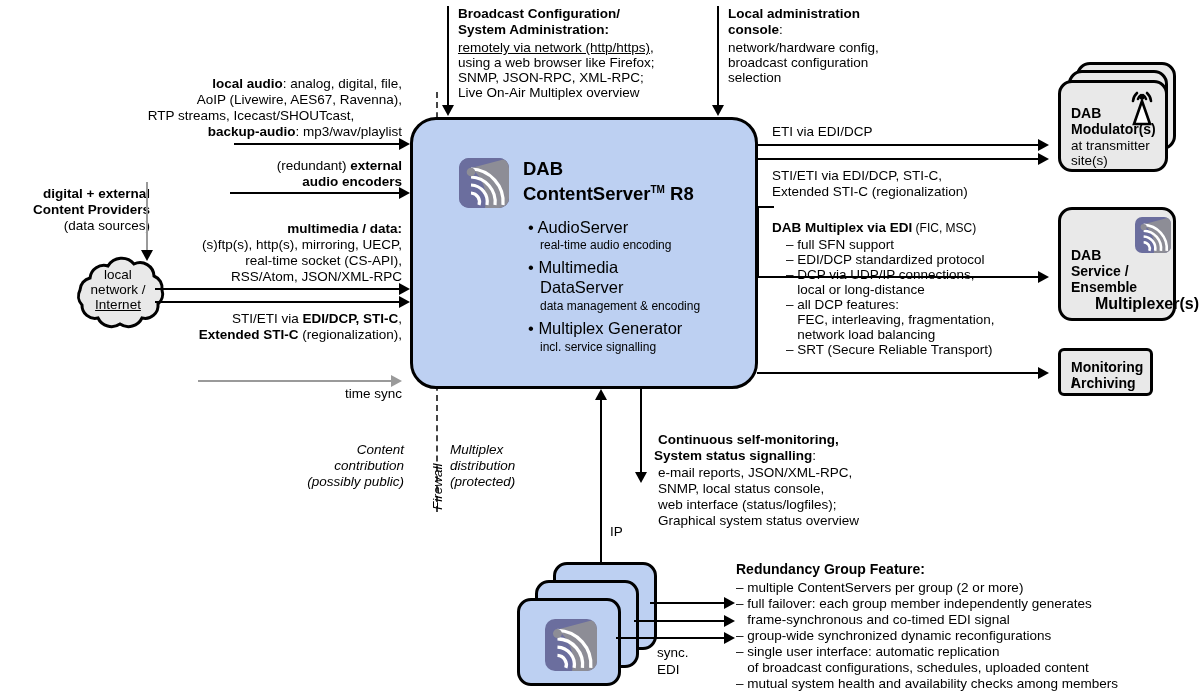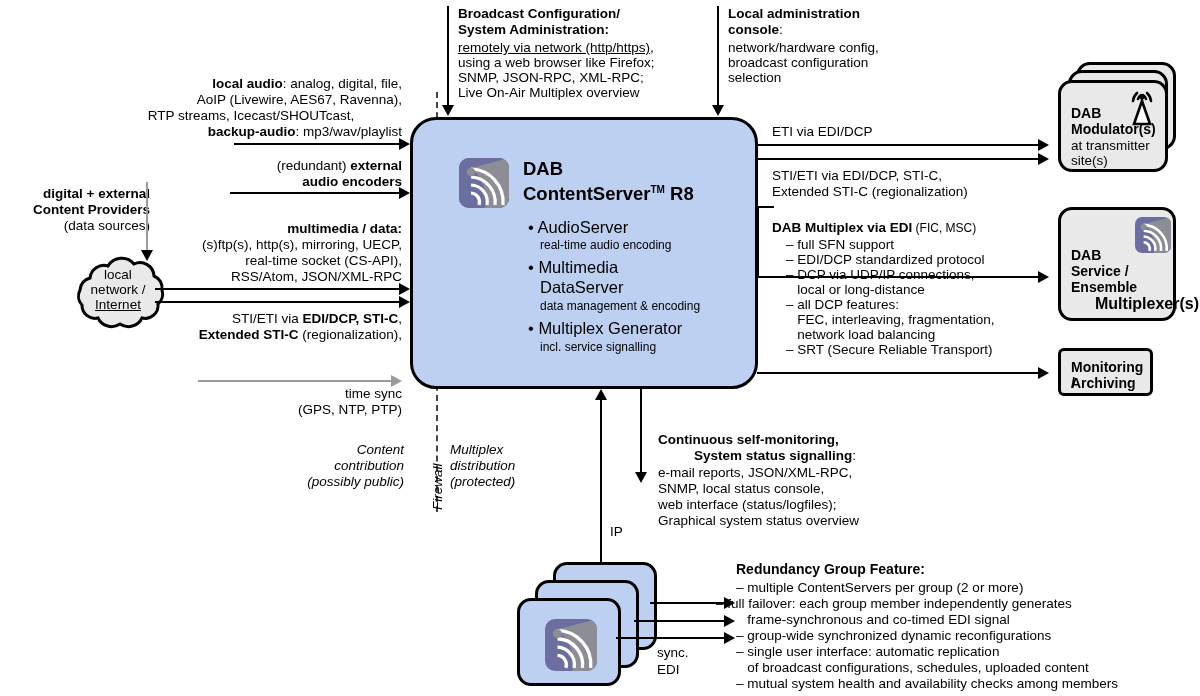--- a/index.html
+++ b/index.html
@@ -140,21 +140,20 @@
   <div class="ahr" style="left:399px;top:283px;"></div>
 
   <div class="ln hline" style="left:155px;top:301px;width:249px;"></div>
   <div class="ahr" style="left:399px;top:296px;"></div>
   <div class="t r" style="left:130px;top:311px;width:272px;"><span>STI/ETI via </span><span class="b">EDI/DCP, STI-C</span><span>,</span></div>
   <div class="t r" style="left:130px;top:327px;width:272px;"><span class="b">Extended STI-C</span><span> (regionalization),</span></div>
 
   <div class="ln hline gray" style="left:198px;top:380px;width:196px;"></div>
   <div class="ahr g" style="left:391px;top:375px;"></div>
   <div class="t r" style="left:150px;top:386px;width:252px;">time sync</div>
-  <div class="t r" style="left:150px;top:402px;width:252px;">(GPS, NTP, PTP)</div>
 
   <div class="t i r" style="left:230px;top:442px;width:174px;">Content</div>
   <div class="t i r" style="left:230px;top:458px;width:174px;">contribution</div>
   <div class="t i r" style="left:230px;top:474px;width:174px;">(possibly public)</div>
 
   <div class="t i" style="left:450px;top:442px;">Multiplex</div>
   <div class="t i" style="left:450px;top:458px;">distribution</div>
   <div class="t i" style="left:450px;top:474px;">(protected)</div>
 
   <div class="t" style="left:772px;top:124px;">ETI via EDI/DCP</div>
@@ -227,21 +226,21 @@
 
   <div class="abs gbox" style="left:1058px;top:348px;width:95px;height:48px;border-radius:6px;">
     <div class="abs b" style="left:10px;top:8px;font-size:14px;">Monitoring /</div>
     <div class="abs b" style="left:10px;top:24px;font-size:14px;">Archiving</div>
   </div>
 
   <div class="ln vline" style="left:640px;top:389px;height:86px;"></div>
   <div class="ahd" style="left:635px;top:472px;"></div>
 
   <div class="t b" style="left:658px;top:432px;text-align:right;">Continuous self-monitoring,</div>
-  <div class="t" style="left:694px;top:448px;"><span class="b">System status signalling</span><span>:</span></div>
+  <div class="t" style="left:654px;top:448px;"><span class="b">System status signalling</span><span>:</span></div>
   <div class="t" style="left:658px;top:465px;">e-mail reports, JSON/XML-RPC,</div>
   <div class="t" style="left:658px;top:481px;">SNMP, local status console,</div>
   <div class="t" style="left:658px;top:497px;">web interface (status/logfiles);</div>
   <div class="t" style="left:658px;top:513px;">Graphical system status overview</div>
 
   <div class="ln vline" style="left:600px;top:395px;height:180px;"></div>
   <div class="ahu" style="left:595px;top:389px;"></div>
   <div class="ahd" style="left:595px;top:568px;"></div>
   <div class="t" style="left:610px;top:524px;">IP</div>
 
@@ -268,20 +267,20 @@
   <div class="ln hline" style="left:634px;top:620px;width:96px;"></div>
   <div class="ahr" style="left:724px;top:615px;"></div>
   <div class="ln hline" style="left:616px;top:637px;width:114px;"></div>
   <div class="ahr" style="left:724px;top:632px;"></div>
 
   <div class="t" style="left:657px;top:645px;">sync.</div>
   <div class="t" style="left:657px;top:662px;text-align:center;">EDI</div>
 
   <div class="t b" style="left:736px;top:562px;font-size:14px;">Redundancy Group Feature:</div>
   <div class="t" style="left:736px;top:580px;">– multiple ContentServers per group (2 or more)</div>
-  <div class="t" style="left:716px;top:596px;">– full failover: each group member independently generates</div>
+  <div class="t" style="left:736px;top:596px;">– full failover: each group member independently generates</div>
   <div class="t" style="left:736px;top:628px;">– group-wide synchronized dynamic reconfigurations</div>
   <div class="t" style="left:736px;top:612px;">   frame-synchronous and co-timed EDI signal</div>
   <div class="t" style="left:736px;top:644px;">– single user interface: automatic replication</div>
   <div class="t" style="left:736px;top:676px;">– mutual system health and availability checks among members</div>
   <div class="t" style="left:736px;top:660px;">   of broadcast configurations, schedules, uploaded content</div>
 
 </div>
 
 </body></html>

